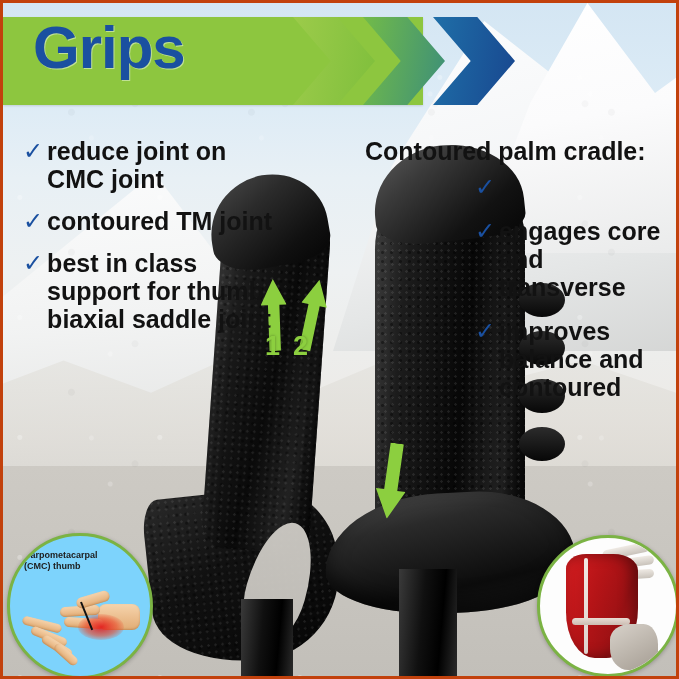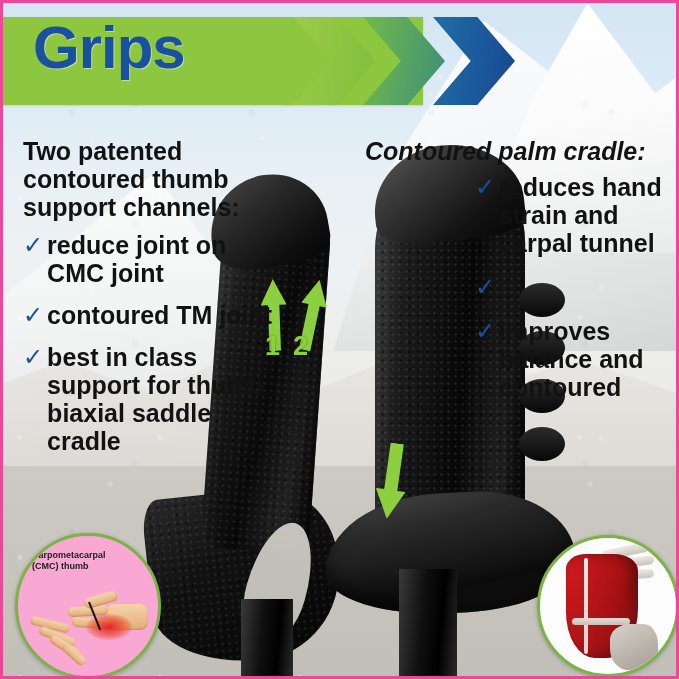--- a/index.html
+++ b/index.html
@@ -3,21 +3,21 @@
 <meta charset="utf-8">
 <style>
   html,body{margin:0;padding:0;background:#ffffff;}
   body{font-family:"Liberation Sans","DejaVu Sans",sans-serif;}
 
   #infographic{
     position:relative;
     width:679px;height:679px;
     overflow:hidden;
     box-sizing:border-box;
-    border:3px solid #ec4899;
+    border:3px solid #c2410c;
     background:#dfe8ef;
   }
 
   
   .bg-sky{
     position:absolute;inset:0;
     background:linear-gradient(#d4e6f3 0%, #dcebf6 14%, #e8f0f5 26%, #eef1f2 40%, #eceae6 62%, #d9d7d2 88%, #cfccc7 100%);
   }
   .bg-peak{
     position:absolute;
@@ -83,21 +83,21 @@
 
   
   .col{position:absolute;color:#111;}
   .col-left{left:20px;top:134px;width:250px;}
   .col-right{left:362px;top:134px;width:310px;}
 
   .col-head{
     font-size:25px;font-weight:bold;line-height:28px;color:#121212;
     margin:0 0 10px 0;
   }
-  .col-right .col-head{margin-bottom:8px;font-style:italic;}
+  .col-right .col-head{margin-bottom:8px;}
 
   .bullets{list-style:none;margin:0;padding:0;}
   .bullet{
     display:flex;align-items:flex-start;gap:4px;
     margin-bottom:14px;
   }
   .col-right .bullet{margin-bottom:16px;}
   .tick{
     color:#1a50a0;font-size:24px;font-weight:bold;line-height:28px;
     flex:0 0 auto;
@@ -208,21 +208,21 @@
     clip-path:polygon(50% 100%,100% 62%,72% 62%,72% 0%,28% 0%,28% 62%,0% 62%);
     transform:rotate(8deg);
   }
 
   
   .inset{
     position:absolute;border-radius:50%;overflow:hidden;
     border:3px solid #7bb344;
     box-shadow:0 1px 4px rgba(0,0,0,.25);
   }
-  .inset-cmc{left:12px;top:530px;width:140px;height:140px;background:#f9a8d4;}
+  .inset-cmc{left:4px;top:530px;width:140px;height:140px;background:#7dd3fc;}
   .inset-core{left:534px;top:532px;width:136px;height:136px;background:#fdfdfd;}
 
   .cmc-label{
     position:absolute;left:14px;top:14px;width:104px;
     font-size:9px;font-weight:bold;color:#1d1d1d;line-height:11px;
   }
   .cmc-hand{
     position:absolute;left:6px;top:44px;width:128px;height:92px;
   }
   .bone{
@@ -328,46 +328,45 @@
     <div class="shaft shaft-b"></div>
   </div>
 
   <div class="arrow-up arrow-1"></div>
   <div class="arrow-up arrow-2"></div>
   <div class="arrow-num num-1">1</div>
   <div class="arrow-num num-2">2</div>
   <div class="arrow-down"></div>
 
   <div class="col col-left">
-    <p class="col-head">Two patented contoured thumb support channels:</p>
     <ul class="bullets">
       <li class="bullet">
         <span class="tick">✓</span>
         <span class="bullet-text">reduce joint on CMC joint</span>
       </li>
       <li class="bullet">
         <span class="tick">✓</span>
         <span class="bullet-text">contoured TM joint</span>
       </li>
       <li class="bullet">
         <span class="tick">✓</span>
-        <span class="bullet-text">best in class support for thumb biaxial saddle cradle</span>
+        <span class="bullet-text">best in class support for thumb biaxial saddle joint</span>
       </li>
     </ul>
   </div>
 
   <div class="col col-right">
     <p class="col-head">Contoured palm cradle:</p>
     <ul class="bullets">
       <li class="bullet">
         <span class="tick">✓</span>
-        <span class="bullet-text">reduces hand strain and carpal tunnel</span>
-      </li>
-      <li class="bullet">
-        <span class="tick">✓</span>
+      </li>
+      <li class="bullet">
+        <span class="tick">✓</span>
+        <span class="bullet-text">engages core and transverse</span>
       </li>
       <li class="bullet">
         <span class="tick">✓</span>
         <span class="bullet-text">improves balance and contoured</span>
       </li>
     </ul>
   </div>
 
   <div class="inset inset-cmc">
     <div class="cmc-label">

